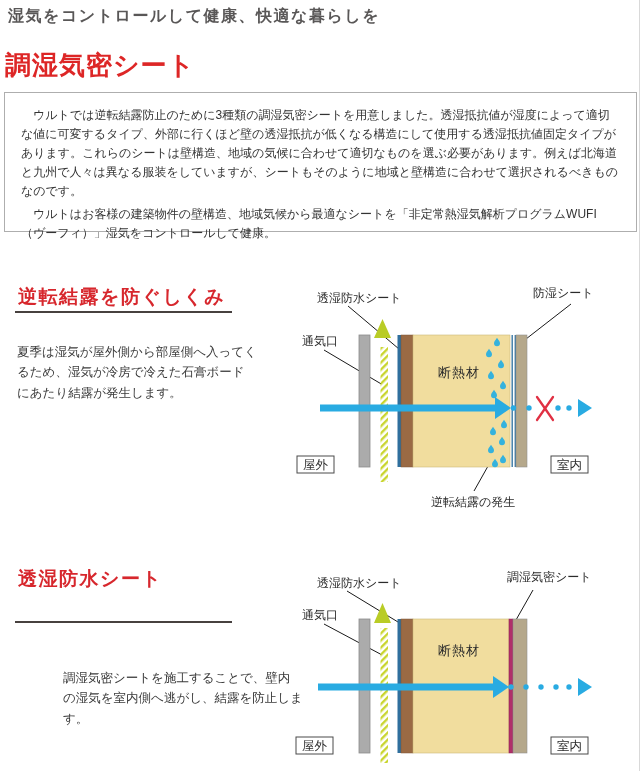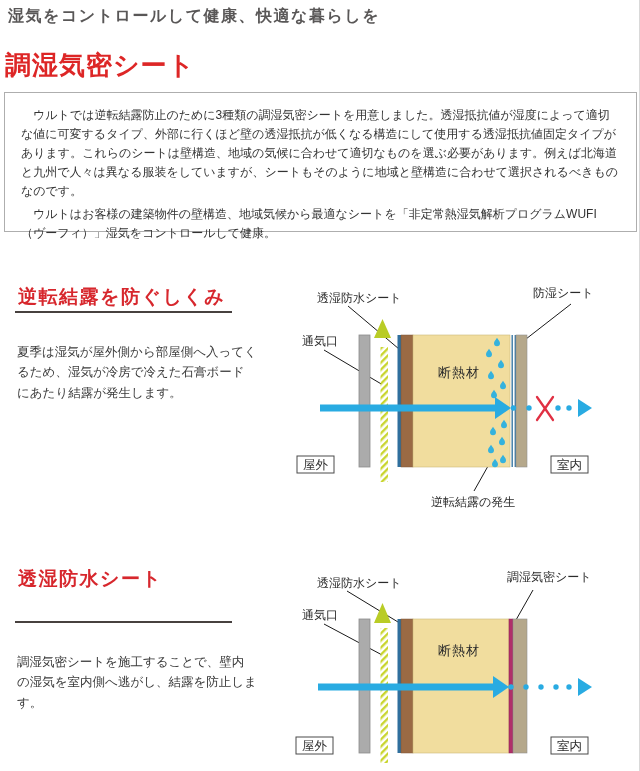--- a/index.html
+++ b/index.html
@@ -120,21 +120,21 @@
     <rect x="7" y="181" width="37" height="17" fill="#ffffff" stroke="#4a4a4a" stroke-width="1"></rect>
     <text x="25.5" y="194" text-anchor="middle" class="boxlabel">屋外</text>
     <rect x="261" y="181" width="37" height="17" fill="#ffffff" stroke="#4a4a4a" stroke-width="1"></rect>
     <text x="279.5" y="194" text-anchor="middle" class="boxlabel">室内</text>
   </svg>
 
   <div class="sec-heading" style="top:566px;">
     <div>透湿防水シート</div>
   </div>
   <div class="sec-underline" style="top:621px;"></div>
-  <div class="sec-body" style="top:652px;">
+  <div class="sec-body" style="top:668px;margin-left:46px;">
     <p>調湿気密シートを施工することで、壁内の湿気を室内側へ逃がし、結露を防止します。</p>
   </div>
 
   <svg class="diagram" style="left:290px;top:560px;" width="350" height="211" viewBox="0 0 350 211">
     <defs>
       <pattern id="hatch2" patternUnits="userSpaceOnUse" width="5" height="5" patternTransform="rotate(-45)">
         <rect width="5" height="5" fill="#ffffff"></rect>
         <rect width="5" height="2.4" fill="#c9d52f"></rect>
       </pattern>
     </defs>

